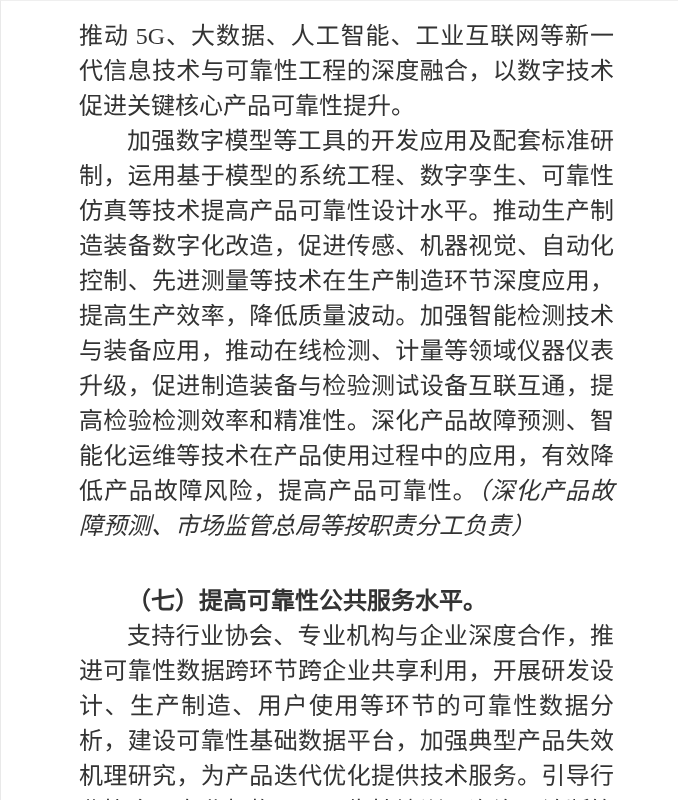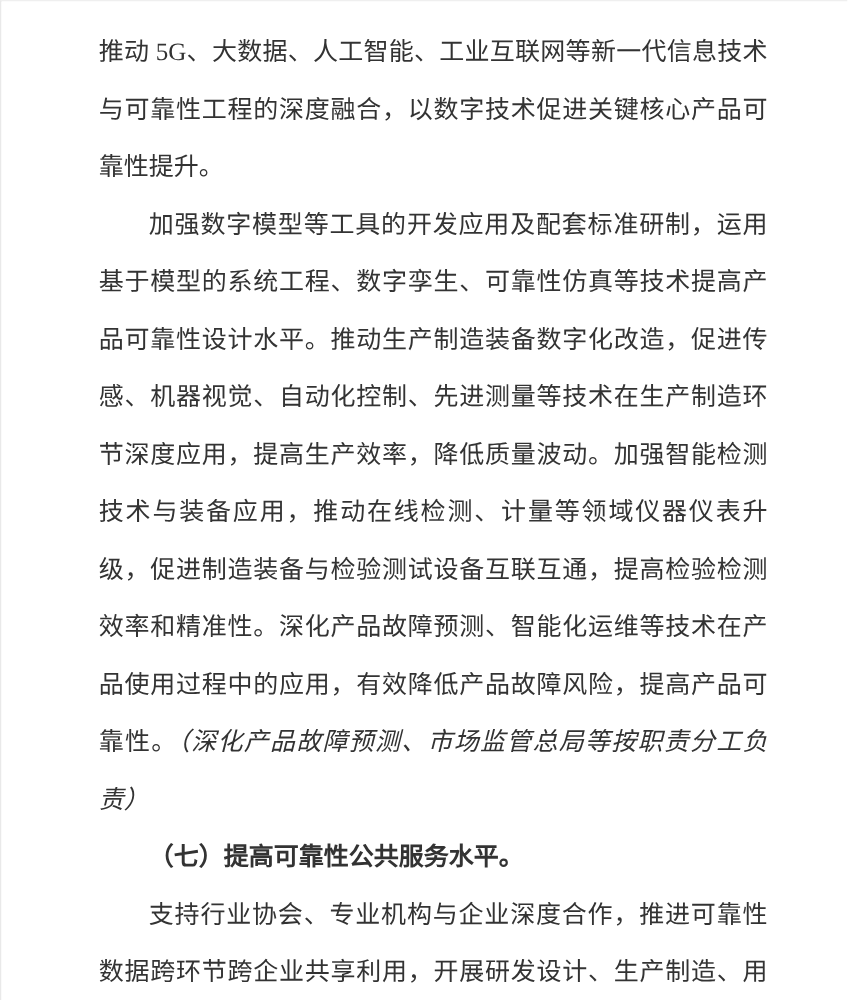--- a/index.html
+++ b/index.html
@@ -16,33 +16,34 @@
     border-left: 1px solid #e9e9e9;
     border-top: 1px solid #efefef;
     padding: 18px 64px 0 78px;
     overflow: hidden;
     font-family: "Liberation Serif", "DejaVu Serif", serif;
     color: #333333;
   }
   .doc p {
     margin: 0;
     padding: 0;
-    font-size: 20px;
-    line-height: 46px;
+    font-size: 24px;
+    line-height: 35px;
     text-align: justify;
     text-justify: inter-ideograph;
     letter-spacing: 0px;
     word-break: break-all;
     font-family: Liberation Serif, serif;
   }
   .doc p.indent {
     text-indent: 2em;
   }
   .doc p.heading {
     font-weight: bold;
+    margin-top: 40px;
   }
   .kai {
     
     font-style: italic;
   }
 </style>
 </head>
 <body>
 
 <div class="page">

